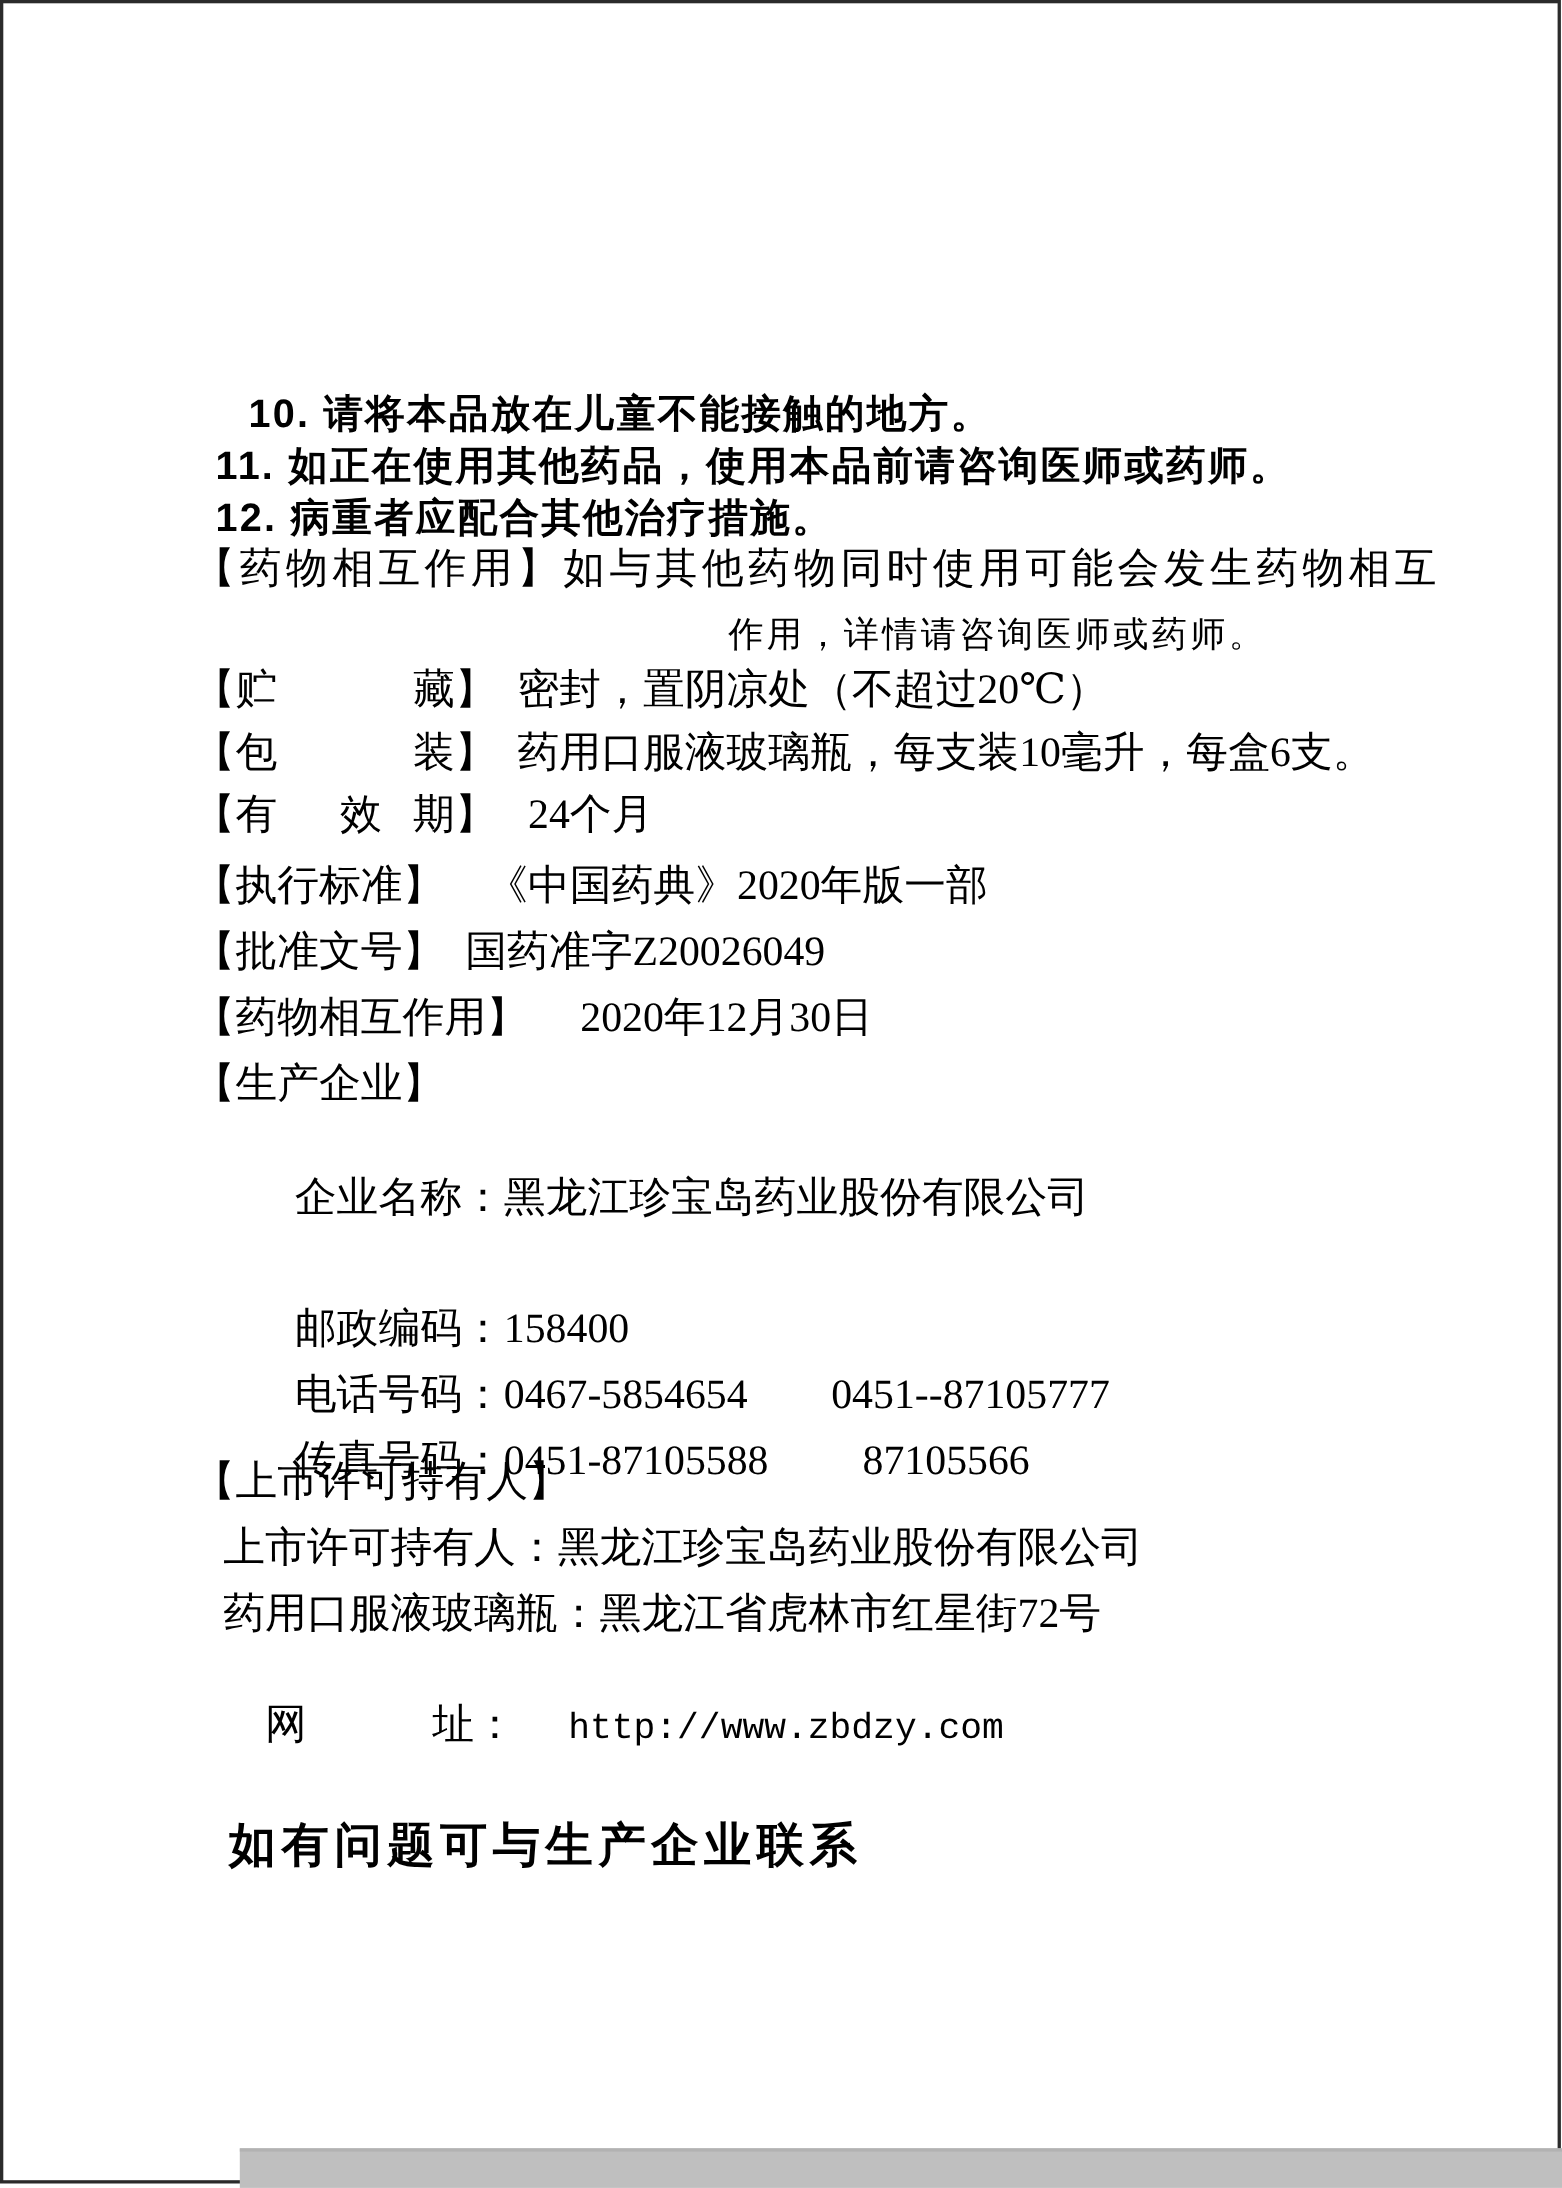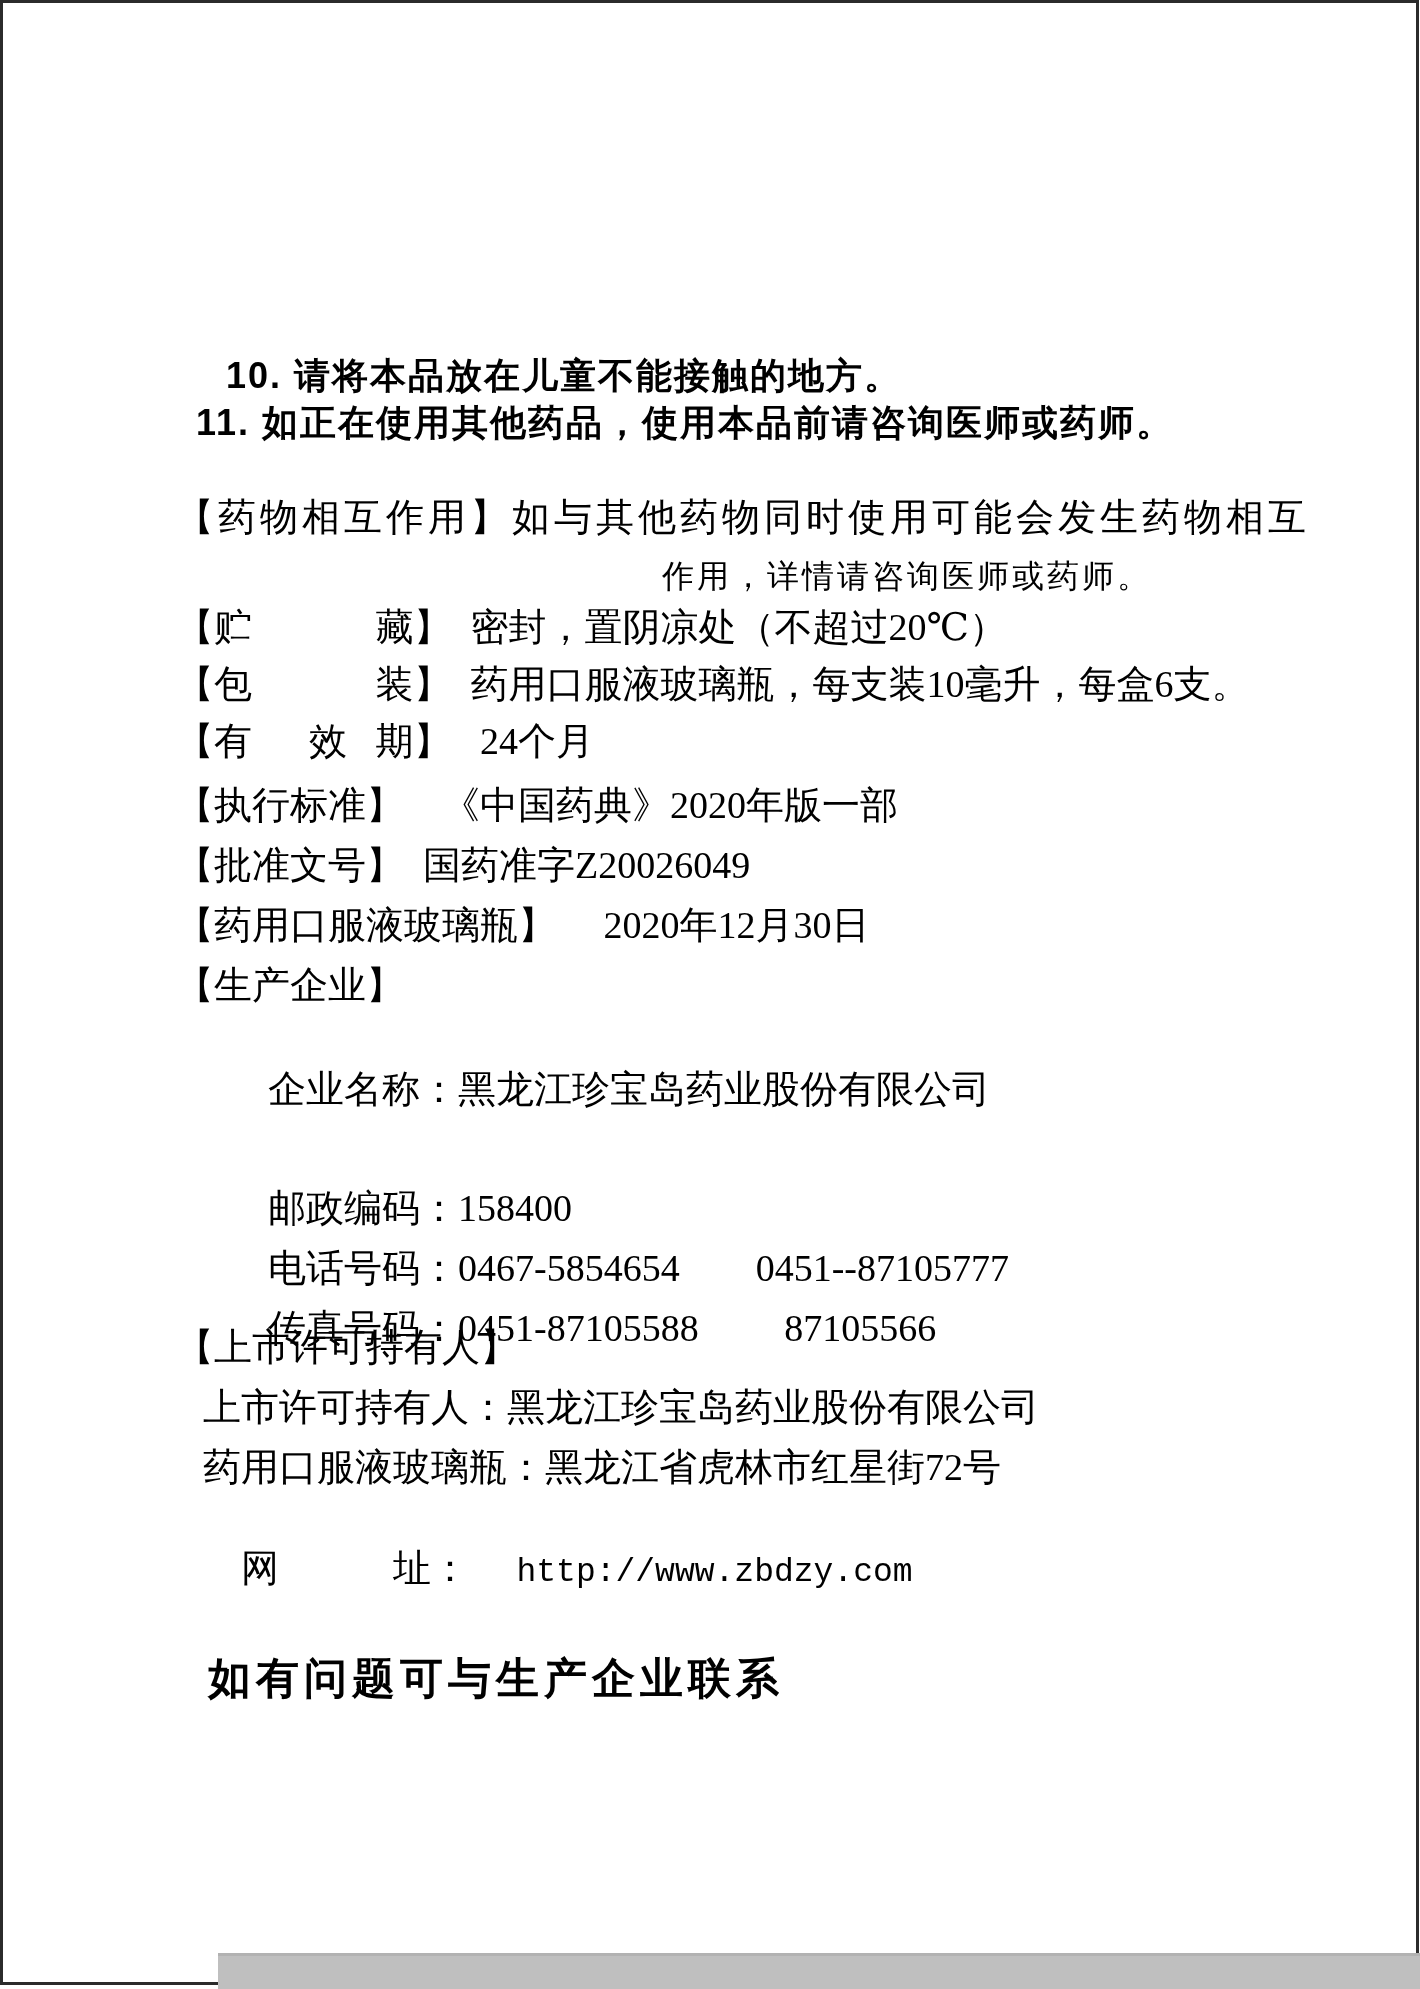--- a/index.html
+++ b/index.html
@@ -90,36 +90,37 @@
 <body>
 
 <div class="page">
 
   <div class="page-border"></div>
 
   <div class="line t-bold" style="left:206px; top:357px;margin-left:20px;">10. 请将本品放在儿童不能接触的地方。</div>
 
   <div class="line t-bold" style="left:196px; top:404px;">11. 如正在使用其他药品，使用本品前请咨询医师或药师。</div>
 
+  <div class="line t-bold" style="left:196px; top:452px;">12. 病重者应配合其他治疗措施。</div>
 
   <div class="line t-song t-track" style="left:176px; top:497px;">【药物相互作用】如与其他药物同时使用可能会发生药物相互</div>
 
   <div class="line t-sans" style="left:662px; top:559px;">作用，详情请咨询医师或药师。</div>
 
   <div class="line t-song" style="left:176px; top:607px;">【贮             藏】  密封，置阴凉处（不超过20℃）</div>
 
   <div class="line t-song" style="left:176px; top:664px;">【包             装】  药用口服液玻璃瓶，每支装10毫升，每盒6支。</div>
 
   <div class="line t-song" style="left:176px; top:721px;">【有      效   期】   24个月</div>
 
   <div class="line t-song" style="left:176px; top:785px;">【执行标准】    《中国药典》2020年版一部</div>
 
   <div class="line t-song" style="left:176px; top:845px;">【批准文号】  国药准字Z20026049</div>
 
-  <div class="line t-song" style="left:176px; top:905px;">【药用口服液玻璃瓶】     2020年12月30日</div>
+  <div class="line t-song" style="left:176px; top:905px;">【药物相互作用】     2020年12月30日</div>
 
   <div class="line t-song" style="left:176px; top:965px;">【生产企业】</div>
 
   <div class="line t-song" style="left:203px; top:1028px;">
     <span class="ilabel">企业名称：</span><span>黑龙江珍宝岛药业股份有限公司</span>
   </div>
 
 
   <div class="line t-song" style="left:203px; top:1147px;">
     <span class="ilabel">邮政编码：</span><span>158400</span>

